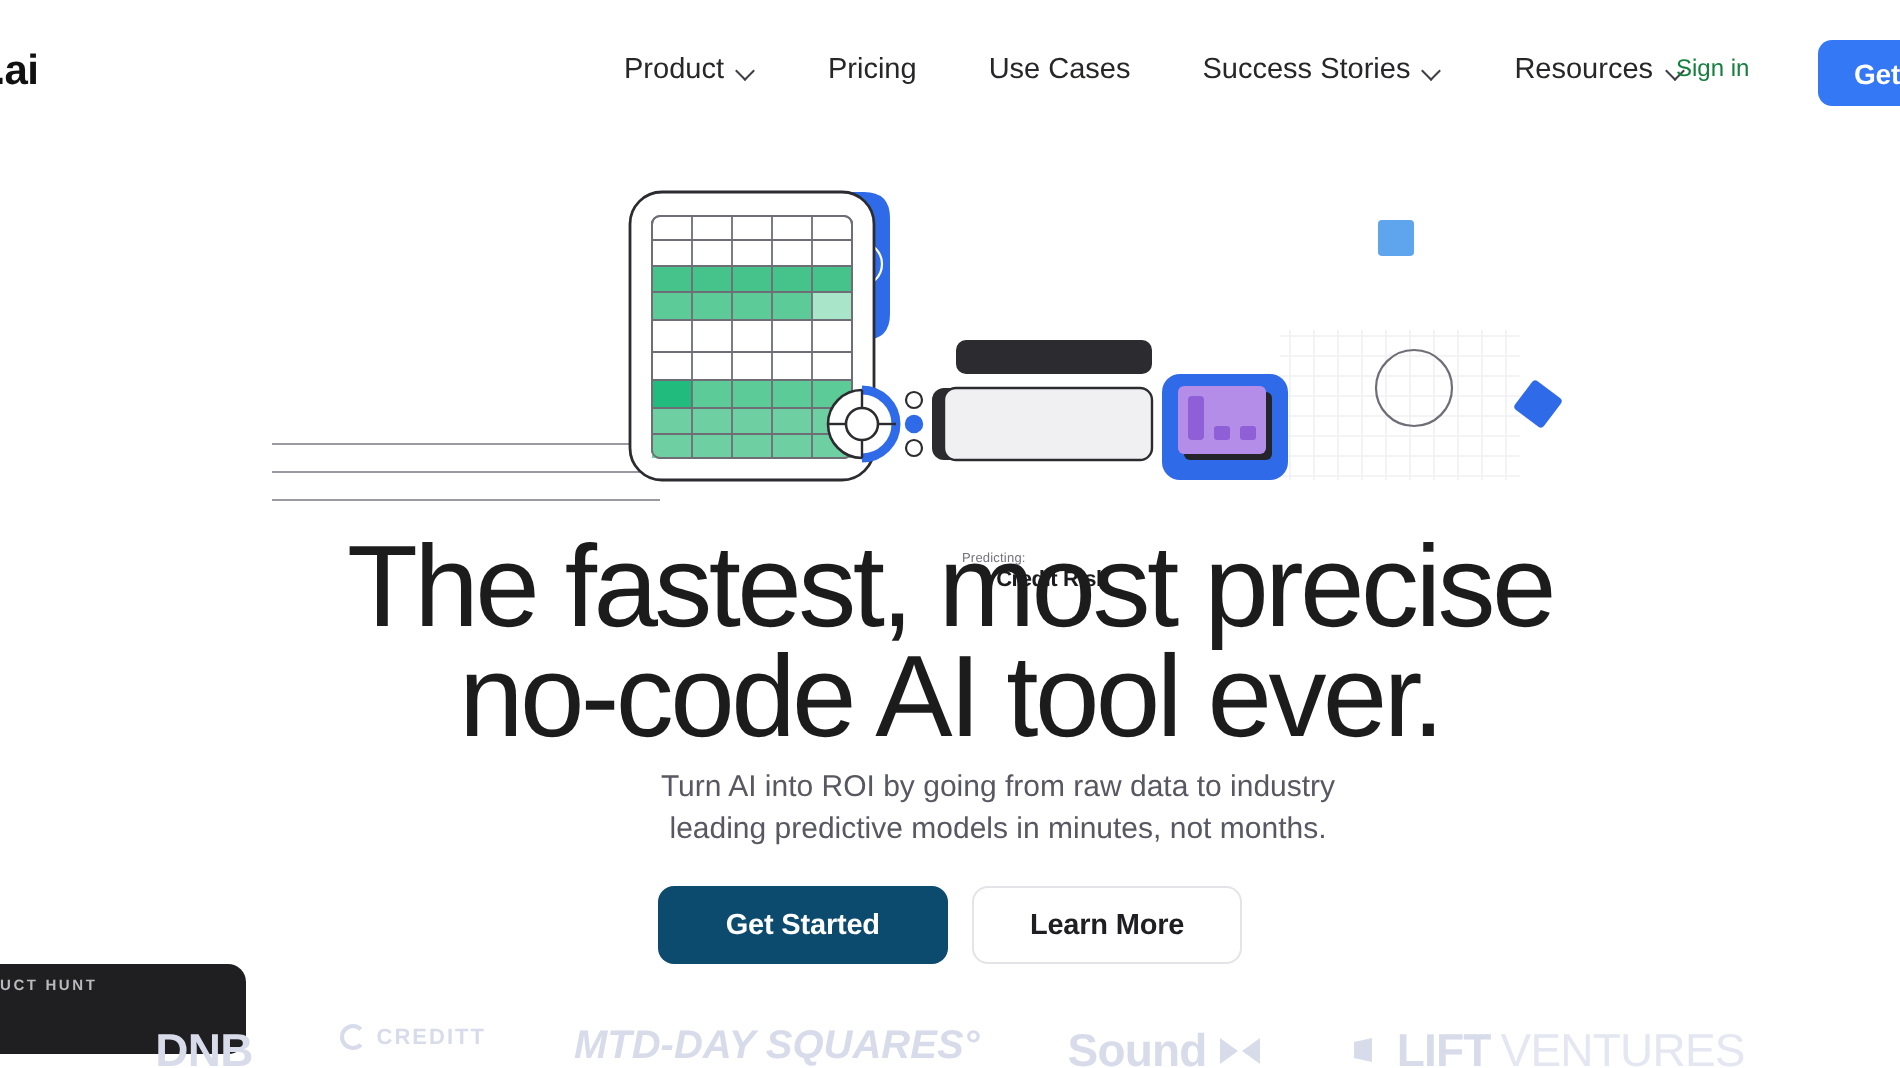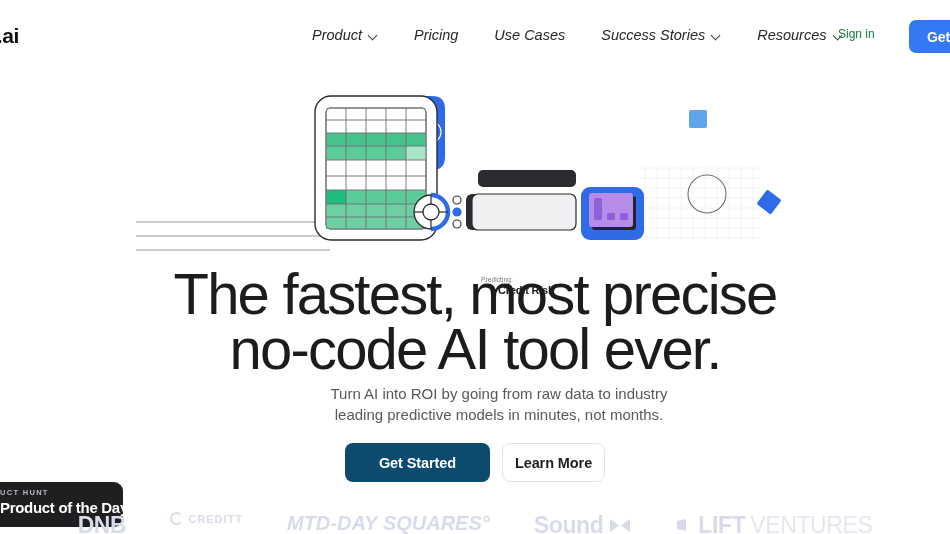--- a/index.html
+++ b/index.html
@@ -19,21 +19,20 @@
   }
   #logo {
     position:absolute; left:-42px; top:24px;
     font-size:21px; font-weight:700; letter-spacing:-0.4px; color:#111;
     white-space:nowrap;
   }
   #nav-links {
     position:absolute; left:312px; top:27px;
     display:flex; align-items:center; gap:0px;
     white-space:nowrap;
-    font-style:italic;
   }
   .nav-item {
     display:flex; align-items:center; gap:7px;
     font-size:14.5px; color:#27272a; cursor:pointer;
     margin-right:36px;
   }
   .nav-item:last-child { margin-right:0; }
   .chev {
     width:9px; height:9px; position:relative; display:inline-block;
   }
@@ -86,21 +85,21 @@
   }
   #cta-primary {
     height:39px; padding:0 34px;
     background:#0c4a6e; color:#fff;
     border:none; border-radius:8px;
     font-family:"Liberation Sans", sans-serif;
     font-size:14.5px; font-weight:700; letter-spacing:-0.1px;
     cursor:pointer;
   }
   #cta-secondary {
-    height:39px; padding:0 12px;
+    height:39px; padding:0 28px;
     background:#fff; color:#1f1f23;
     border:1px solid #e3e3e8; border-radius:8px;
     font-family:"Liberation Sans", sans-serif;
     font-size:14.5px; font-weight:700; letter-spacing:-0.1px;
     cursor:pointer;
   }
 
   
   #ph-badge {
     position:absolute; left:-36px; top:482px;
@@ -301,21 +300,20 @@
   <span class="l2">leading predictive models in minutes, not months.</span>
 </p>
 
 <div id="cta-row">
   <button id="cta-primary">Get Started</button>
   <button id="cta-secondary">Learn More</button>
 </div>
 
 <div id="ph-badge">
   <div id="ph-kicker">UCT HUNT</div>
-  <div id="ph-title">Product of the Day</div>
 </div>
 
 <div id="logo-strip">
   <div class="partner">
     <span>DNB</span>
   </div>
   <div class="partner small">
     <span style="display:inline-block;width:13px;height:13px;border:2.2px solid #d8dcea;border-radius:50%;border-right-color:transparent;"></span>
     <span>CREDITT</span>
   </div>

